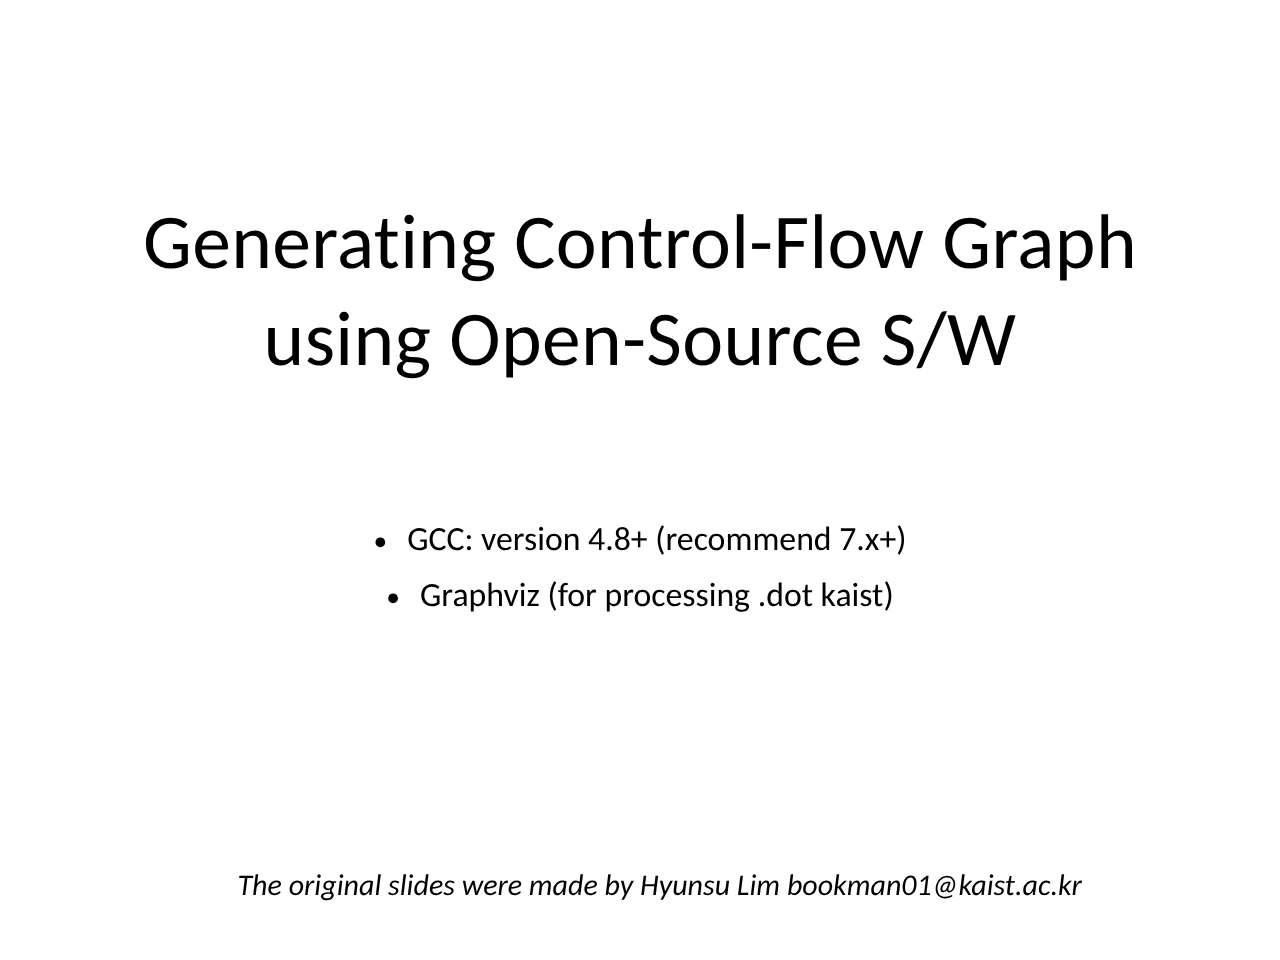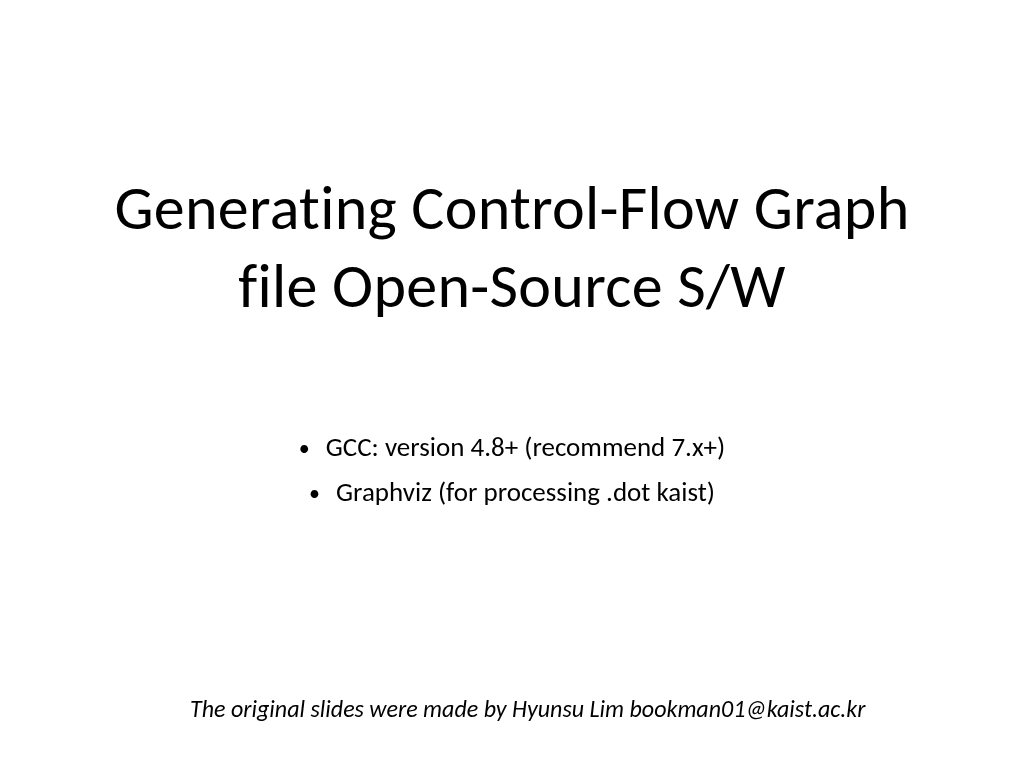--- a/index.html
+++ b/index.html
@@ -7,21 +7,21 @@
       width: 1024px;
       height: 768px;
       background: #ffffff;
       font-family: Calibri, "Segoe UI", Arial, sans-serif;
       color: #000000;
       overflow: hidden;
     }
     .slide {
       width: 100%;
       height: 100%;
-      padding: 75px 20px 30px 20px;
+      padding: 60px 20px 30px 20px;
       display: flex;
       flex-direction: column;
     }
     .title {
       font-size: 62px;
       font-weight: 300;
       text-align: center;
       line-height: 1.25;
       margin-top: 95px;
       letter-spacing: 0.3px;
@@ -53,21 +53,21 @@
       padding-bottom: 15px;
       padding-left: 170px;
     }
   </style>
 </head>
 <body>
 
 <div class="slide">
   <div class="title">
     <span>Generating Control-Flow Graph</span><br>
-    <span>file Open-Source S/W</span>
+    <span>using Open-Source S/W</span>
   </div>
 
   <div class="bullets">
     <div class="bullet-item">
       <span class="bullet-dot">•</span>
       <span>GCC: version 4.8+ (recommend 7.x+)</span>
     </div>
     <div class="bullet-item">
       <span class="bullet-dot">•</span>
       <span>Graphviz (for processing .dot kaist)</span>

